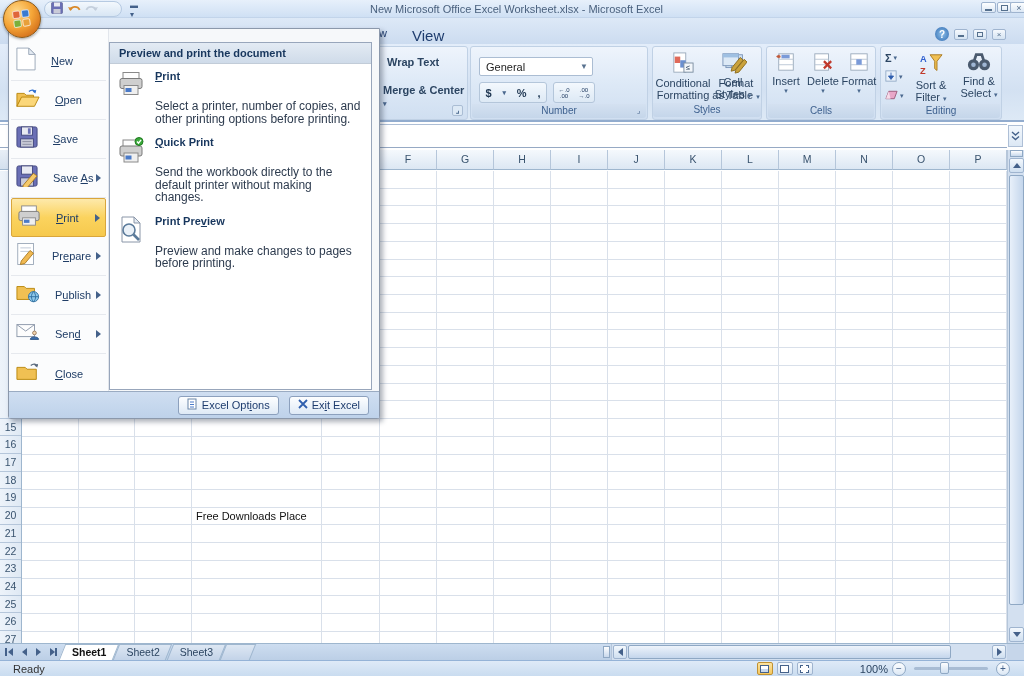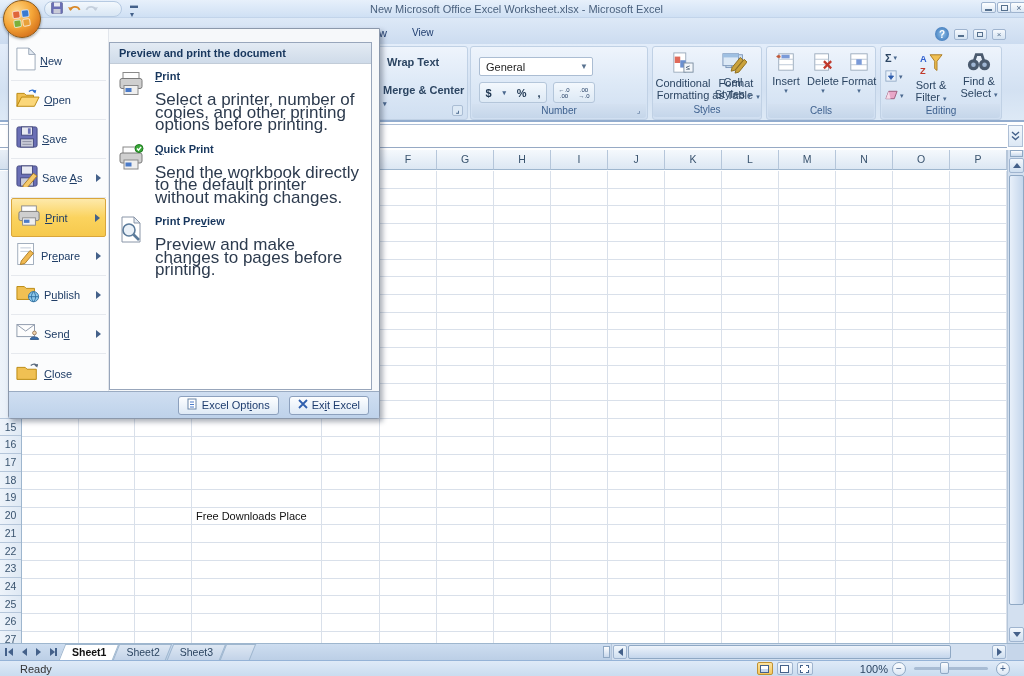--- a/index.html
+++ b/index.html
@@ -29,21 +29,21 @@
     border:1px solid #8a5a1a;box-shadow:0 1px 3px rgba(0,0,0,.4);
     display:flex;align-items:center;justify-content:center;}
   .office-logo{width:18px;height:18px;display:grid;grid-template-columns:8px 8px;
     grid-template-rows:8px 8px;gap:1px;transform:rotate(-8deg);}
   .office-logo div{border-radius:2px;border:1px solid rgba(255,255,255,.7);}
 
   
   .tabrow{left:0;top:18px;width:1024px;height:26px;
     background:linear-gradient(#dde9f7,#ccdcf0);z-index:4;}
   .tab-frag{left:379px;top:27px;font-size:11px;color:#1e3c6e;z-index:4;}
-  .tab-view{left:400px;top:24px;padding:3px 12px;font-size:10px;color:#1e3c6e;z-index:4;}
+  .tab-view{left:400px;top:24px;padding:3px 12px;font-size:15px;color:#1e3c6e;z-index:4;}
   .ribbon-winbtns{right:18px;top:27px;display:flex;gap:5px;z-index:6;align-items:center;}
   .help-btn{width:14px;height:14px;border-radius:50%;background:radial-gradient(#8ec0ea,#2f6ab0);
     color:#fff;font-size:10px;font-weight:bold;display:flex;align-items:center;justify-content:center;}
   .rwb{width:14px;height:11px;border:1px solid #9fb4cf;border-radius:2px;
     background:linear-gradient(#f5f9fd,#d5e3f2);display:flex;align-items:center;justify-content:center;
     font-size:8px;color:#55708e;}
   .ribbon-body{left:0;top:44px;width:1024px;height:78px;
     background:linear-gradient(#e3edfa,#d3e1f2 60%,#dde9f6);border-bottom:2px solid #92acce;z-index:3;}
   .rgroup{position:absolute;top:2px;height:74px;border:1px solid #c0d1e5;border-radius:3px;
     background:linear-gradient(#eef4fc,#dce8f6 55%,#d0dff1);}
@@ -131,21 +131,21 @@
   .hs-btn{position:absolute;top:1px;width:14px;height:14px;border:1px solid #9fb4cf;border-radius:2px;
     background:linear-gradient(#f3f8fd,#cfdff0);display:flex;align-items:center;justify-content:center;}
   .hs-thumb{position:absolute;left:16px;top:1px;width:323px;height:14px;border:1px solid #8fa8c4;
     border-radius:2px;background:linear-gradient(#eef4fb,#c4d6ec);}
   .corner-grip{width:17px;background:#c6d6ea;}
 
   
   .statusbar{left:0;top:660px;width:1024px;height:16px;
     background:linear-gradient(#dfeaf7,#c9dcf0);border-top:1px solid #95b3d7;z-index:2;
     display:flex;align-items:center;font-size:11px;color:#333;}
-  .status-left{padding-left:20px;}
+  .status-left{padding-left:13px;}
   .status-right{margin-left:auto;display:flex;align-items:center;gap:4px;padding-right:14px;}
   .viewbtn{width:16px;height:13px;border:1px solid #9fb4cf;border-radius:2px;
     background:linear-gradient(#f5f9fd,#d5e3f2);display:flex;align-items:center;justify-content:center;}
   .viewbtn.active{background:linear-gradient(#fce3a0,#f5c85e);border-color:#c09133;}
   .vb-glyph{width:9px;height:8px;border:1px solid #44618a;background:
     linear-gradient(#fff,#fff);}
   .zoombtn{width:14px;height:14px;border-radius:50%;border:1px solid #8fa8c4;
     background:linear-gradient(#fdfeff,#dce8f5);display:flex;align-items:center;justify-content:center;
     font-size:10px;color:#44618a;line-height:10px;}
   .zoomtrack{width:74px;height:3px;background:#a8bcd4;border-radius:2px;position:relative;margin:0 4px;}
@@ -155,34 +155,34 @@
 
   
   .menu{left:8px;top:28px;width:372px;height:391px;z-index:20;
     border:1px solid #8b98ab;border-radius:0 0 3px 3px;background:#f6f8fa;
     box-shadow:3px 3px 5px rgba(50,60,80,.4);}
   .menu-left{position:absolute;left:0;top:0;width:100px;bottom:27px;background:#fbfcfd;
     border-right:1px solid #e2e6ec;padding-top:13px;}
   .mitem{position:relative;height:39px;display:flex;align-items:center;padding-left:5px;
     border-bottom:1px solid #e6e9ee;margin:0 2px;}
   .mitem:last-child{border-bottom:none;}
-  .mitem .lbl{margin-left:4px;font-size:11px;color:#1f3d66;}
+  .mitem .lbl{margin-left:15px;font-size:11px;color:#1f3d66;}
   .mitem .u, .panel-title .u, .menu-btn .u{text-decoration:underline;}
   .mitem.hl{background:linear-gradient(#fde9ab,#fbd35e 50%,#f6c94d);border:1px solid #d9a63c;
     border-radius:2px;}
   .sub-arrow{position:absolute;right:5px;}
   .menu-panel{position:absolute;left:100px;top:13px;right:7px;bottom:28px;background:#fff;
     border:1px solid #98a6bb;}
   .panel-header{height:21px;background:linear-gradient(#e3ebf4,#cfdbe9);border-bottom:1px solid #c2ccd8;
     font-size:11px;font-weight:bold;color:#17365d;display:flex;align-items:center;padding-left:9px;}
   .pitem{position:relative;display:flex;padding:6px 8px 5px 8px;}
   .pitem .picon{width:30px;flex:none;margin-top:1px;}
   .pitem .ptext{margin-left:7px;width:222px;}
   .panel-title{font-size:11px;font-weight:bold;color:#17365d;}
-  .panel-desc{font-size:17px;line-height:12.5px;color:#2d3b4e;margin-top:12px;}
+  .panel-desc{font-size:12px;line-height:12.5px;color:#2d3b4e;margin-top:18px;}
   .menu-footer{position:absolute;left:0;right:0;bottom:0;height:27px;
     background:linear-gradient(#cfdef1,#bed2ea);border-top:1px solid #9aabc2;
     display:flex;align-items:center;justify-content:flex-end;gap:10px;padding-right:10px;}
   .menu-btn{height:19px;border:1px solid #8ca0bd;border-radius:3px;
     background:linear-gradient(#fdfeff,#dfeaf6);font-size:11px;color:#1e3c6e;
     display:flex;align-items:center;gap:4px;padding:0 8px;}
 </style>
 </head>
 <body>
 

